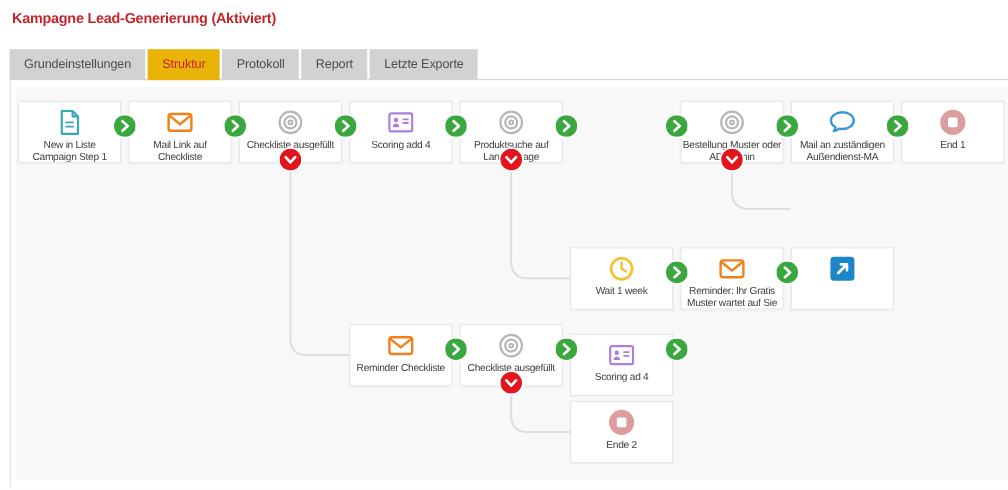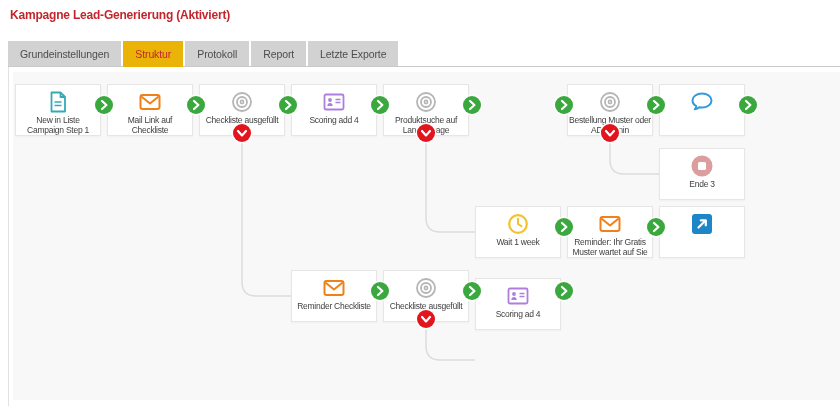--- a/index.html
+++ b/index.html
@@ -157,28 +157,29 @@
     <div class="node" style="left:554px;top:12px">
       <span class="ic"><svg width="24" height="24">
             <use href="#sym-target"></use>
           </svg></span>
       <span class="lbl">Bestellung Muster oder AD-Termin</span>
     </div>
     <div class="node" style="left:646px;top:12px">
       <span class="ic"><svg width="24" height="24">
             <use href="#sym-chat"></use>
           </svg></span>
-    </div>
-
-    <div class="node" style="left:646px;top:76px">
+      <span class="lbl">Mail an zuständigen Außendienst-MA</span>
+    </div>
+    <div class="node" style="left:738px;top:12px">
       <span class="ic"><svg width="24" height="24">
             <use href="#sym-end"></use>
           </svg></span>
-      <span class="lbl">Ende 3</span>
-    </div>
+      <span class="lbl">End 1</span>
+    </div>
+
 
     <div class="node" style="left:462px;top:134px">
       <span class="ic"><svg width="24" height="24">
             <use href="#sym-clock"></use>
           </svg></span>
       <span class="lbl">Wait 1 week</span>
     </div>
     <div class="node" style="left:554px;top:134px">
       <span class="ic"><svg width="24" height="24">
             <use href="#sym-mail"></use>
@@ -203,20 +204,26 @@
           </svg></span>
       <span class="lbl">Checkliste ausgefüllt</span>
     </div>
     <div class="node" style="left:462px;top:206px">
       <span class="ic"><svg width="24" height="24">
             <use href="#sym-idcard"></use>
           </svg></span>
       <span class="lbl">Scoring ad 4</span>
     </div>
 
+    <div class="node" style="left:462px;top:262px">
+      <span class="ic"><svg width="24" height="24">
+            <use href="#sym-end"></use>
+          </svg></span>
+      <span class="lbl">Ende 2</span>
+    </div>
 
     <span class="marker" style="left:82px;top:24px"><svg width="18" height="18">
           <use href="#sym-next"></use>
         </svg></span>
     <span class="marker" style="left:174px;top:24px"><svg width="18" height="18">
           <use href="#sym-next"></use>
         </svg></span>
     <span class="marker" style="left:266px;top:24px"><svg width="18" height="18">
           <use href="#sym-next"></use>
         </svg></span>

